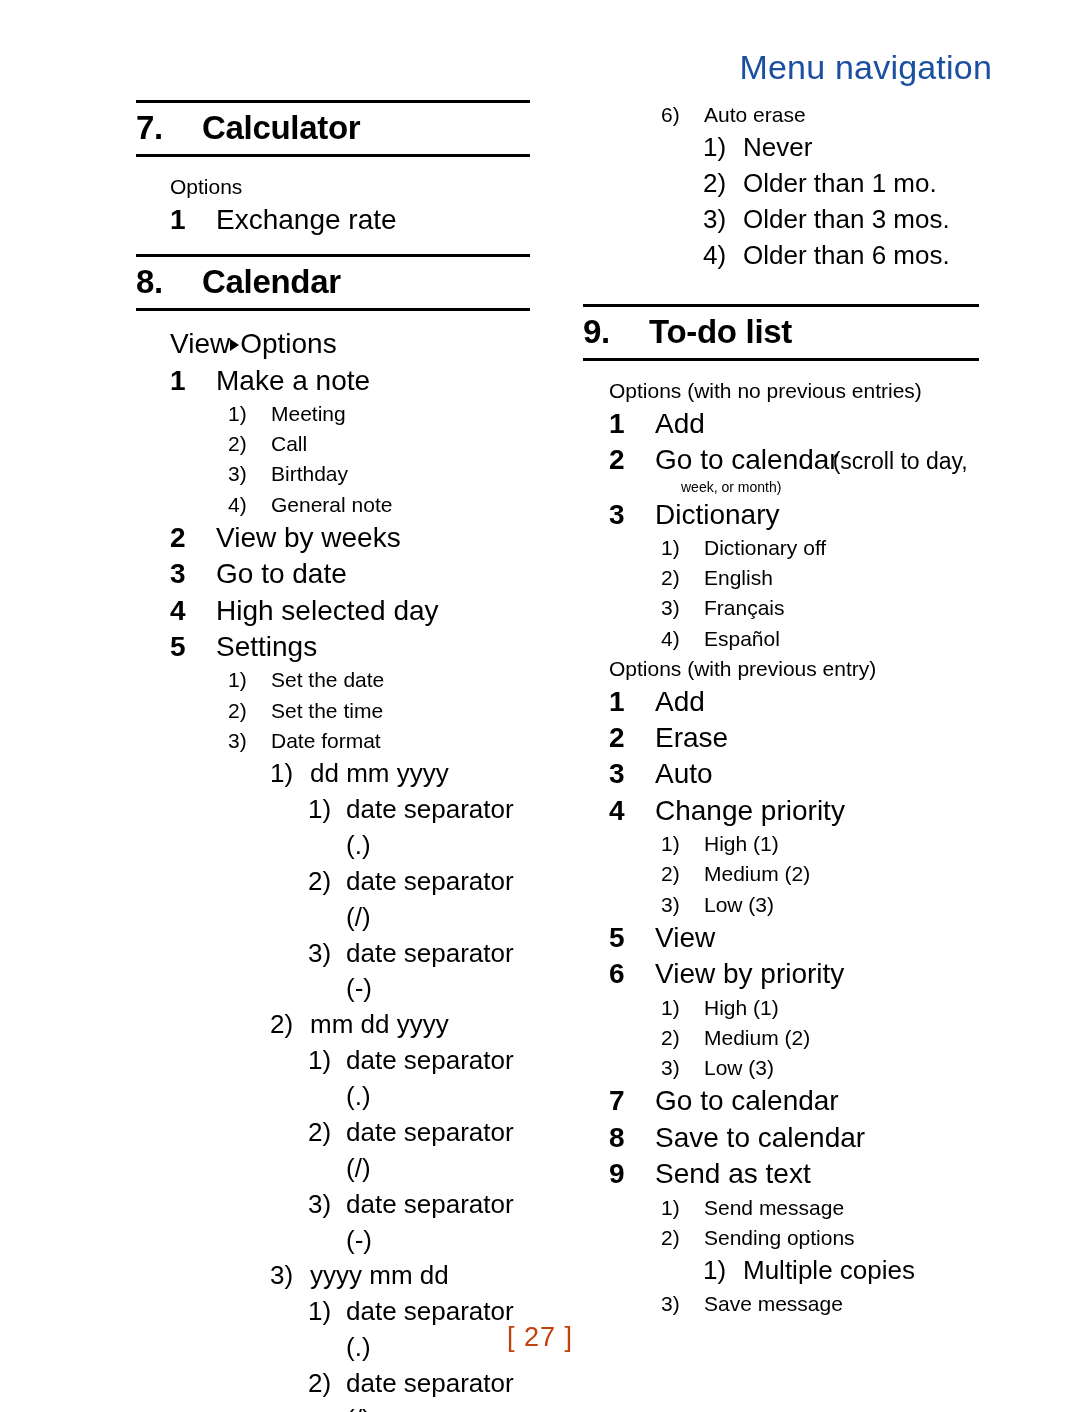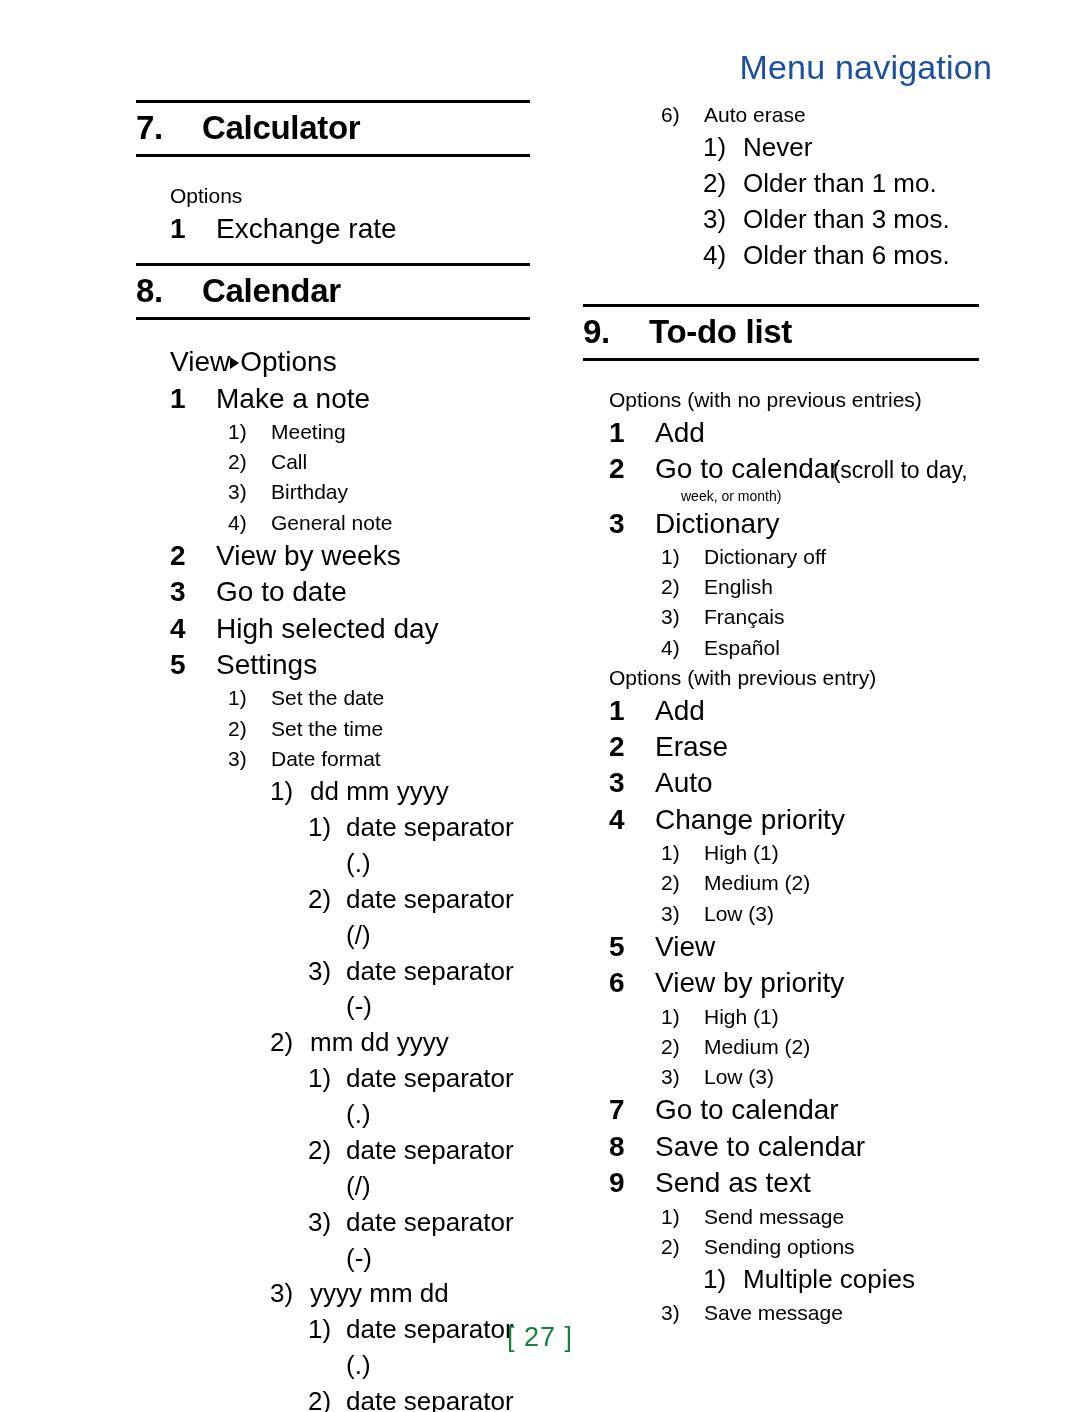--- a/index.html
+++ b/index.html
@@ -54,21 +54,21 @@
     font-size: 33px;
     font-stretch: condensed;
     letter-spacing: -0.3px;
   }
   .section-head .head-num {
     width: 66px;
     flex: 0 0 66px;
   }
   .section-head .head-title { white-space: nowrap; }
 
-  .block { padding-top: 24px; }
+  .block { padding-top: 15px; }
   .block-gap { height: 16px; }
 
   
   .row {
     display: flex;
     align-items: baseline;
   }
 
   
   .caption {
@@ -156,21 +156,21 @@
   }
 
   
   .footer {
     position: absolute;
     left: 0;
     right: 0;
     top: 1322px;
     text-align: center;
     font-size: 27px;
-    color: #15803d;
+    color: #c2410c;
     letter-spacing: 1px;
   }
 </style>
 </head>
 <body>
 
 <div class="page">
 
   <div class="running-head">Menu navigation</div>
 

